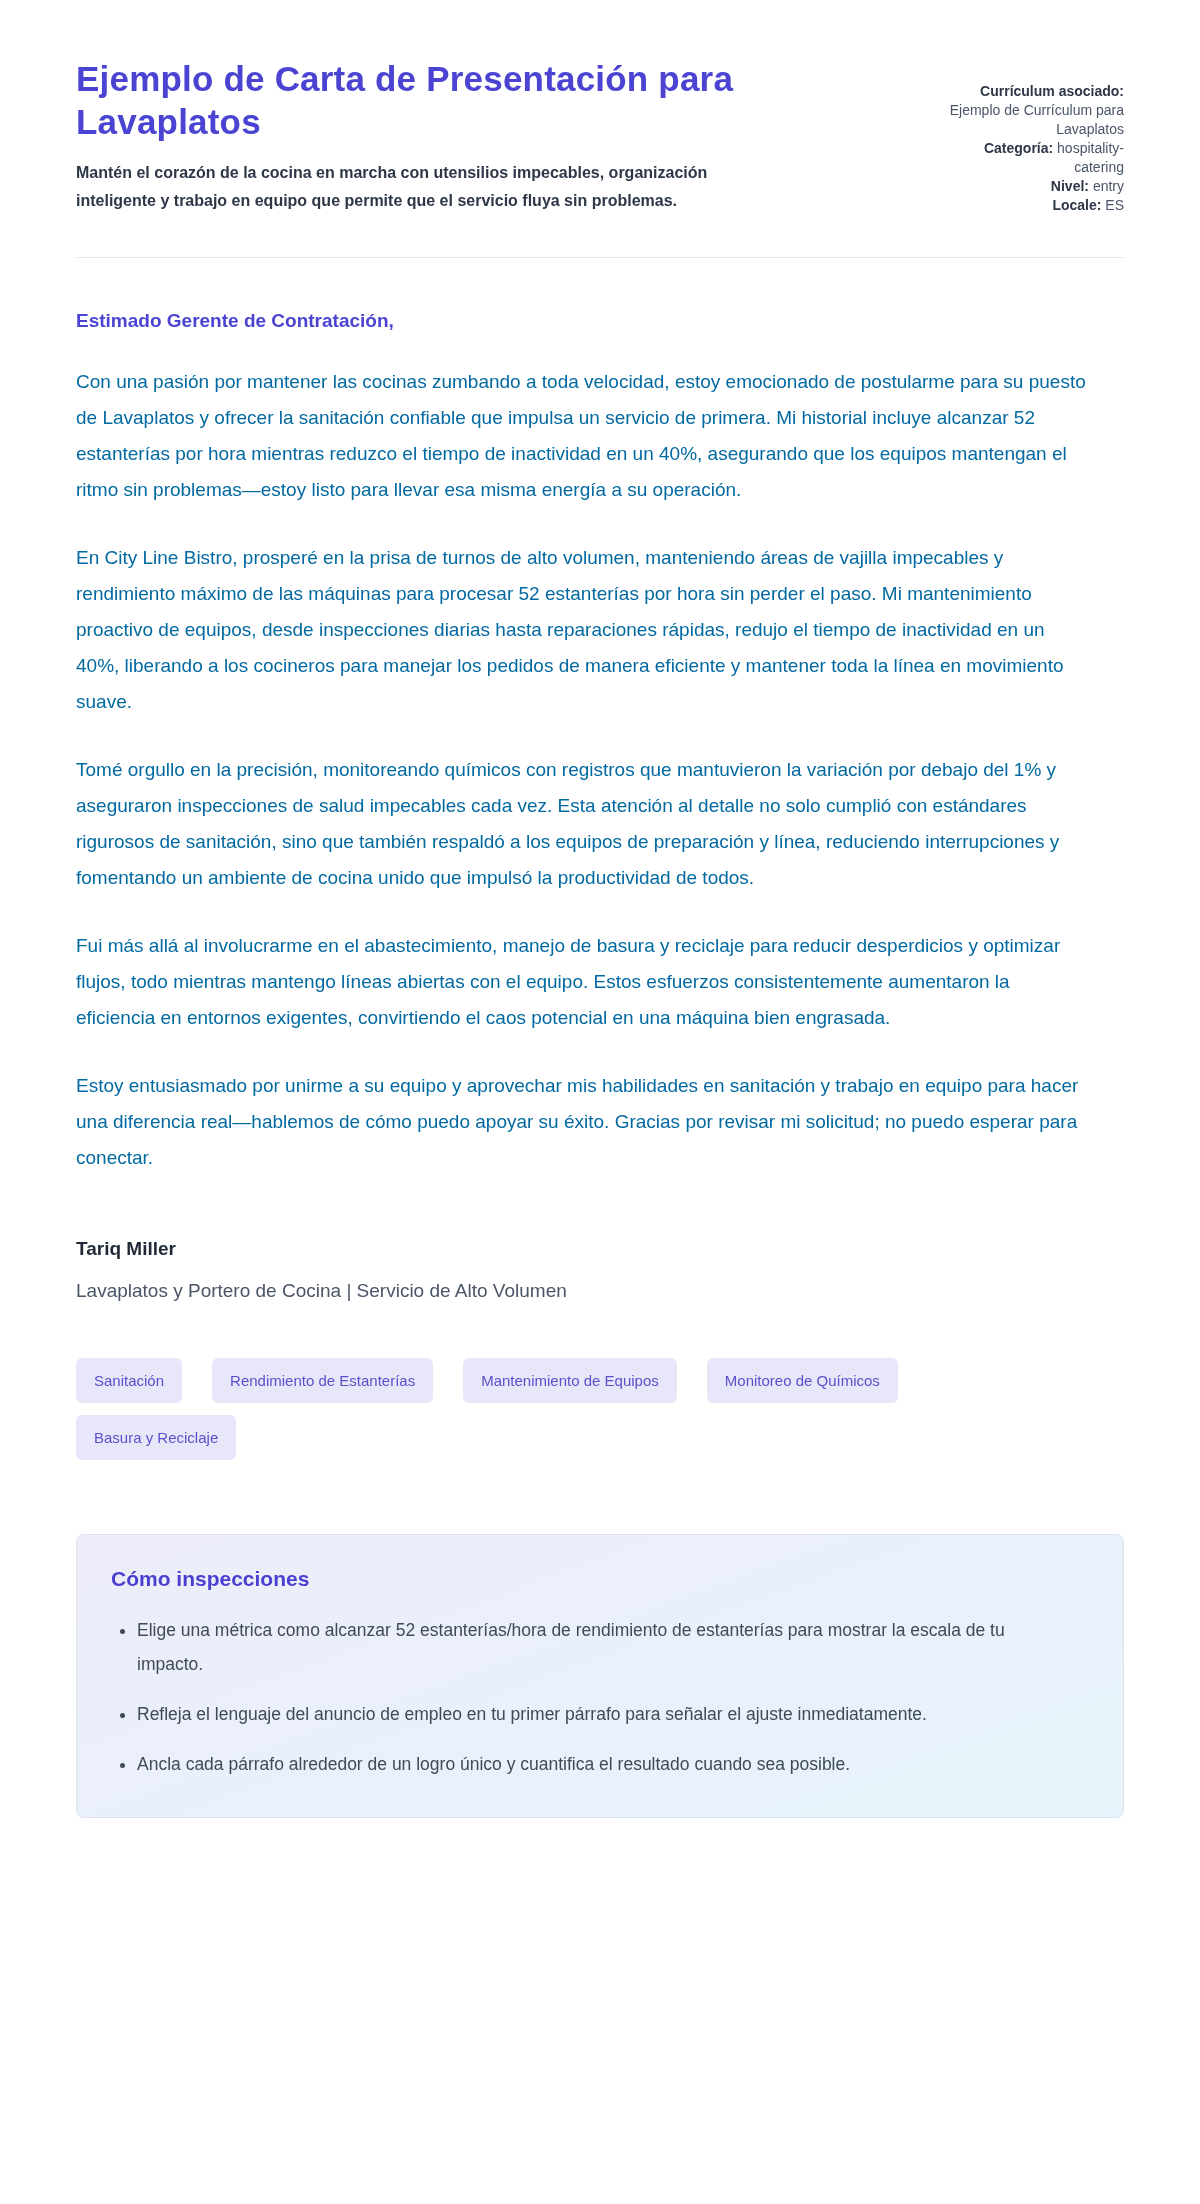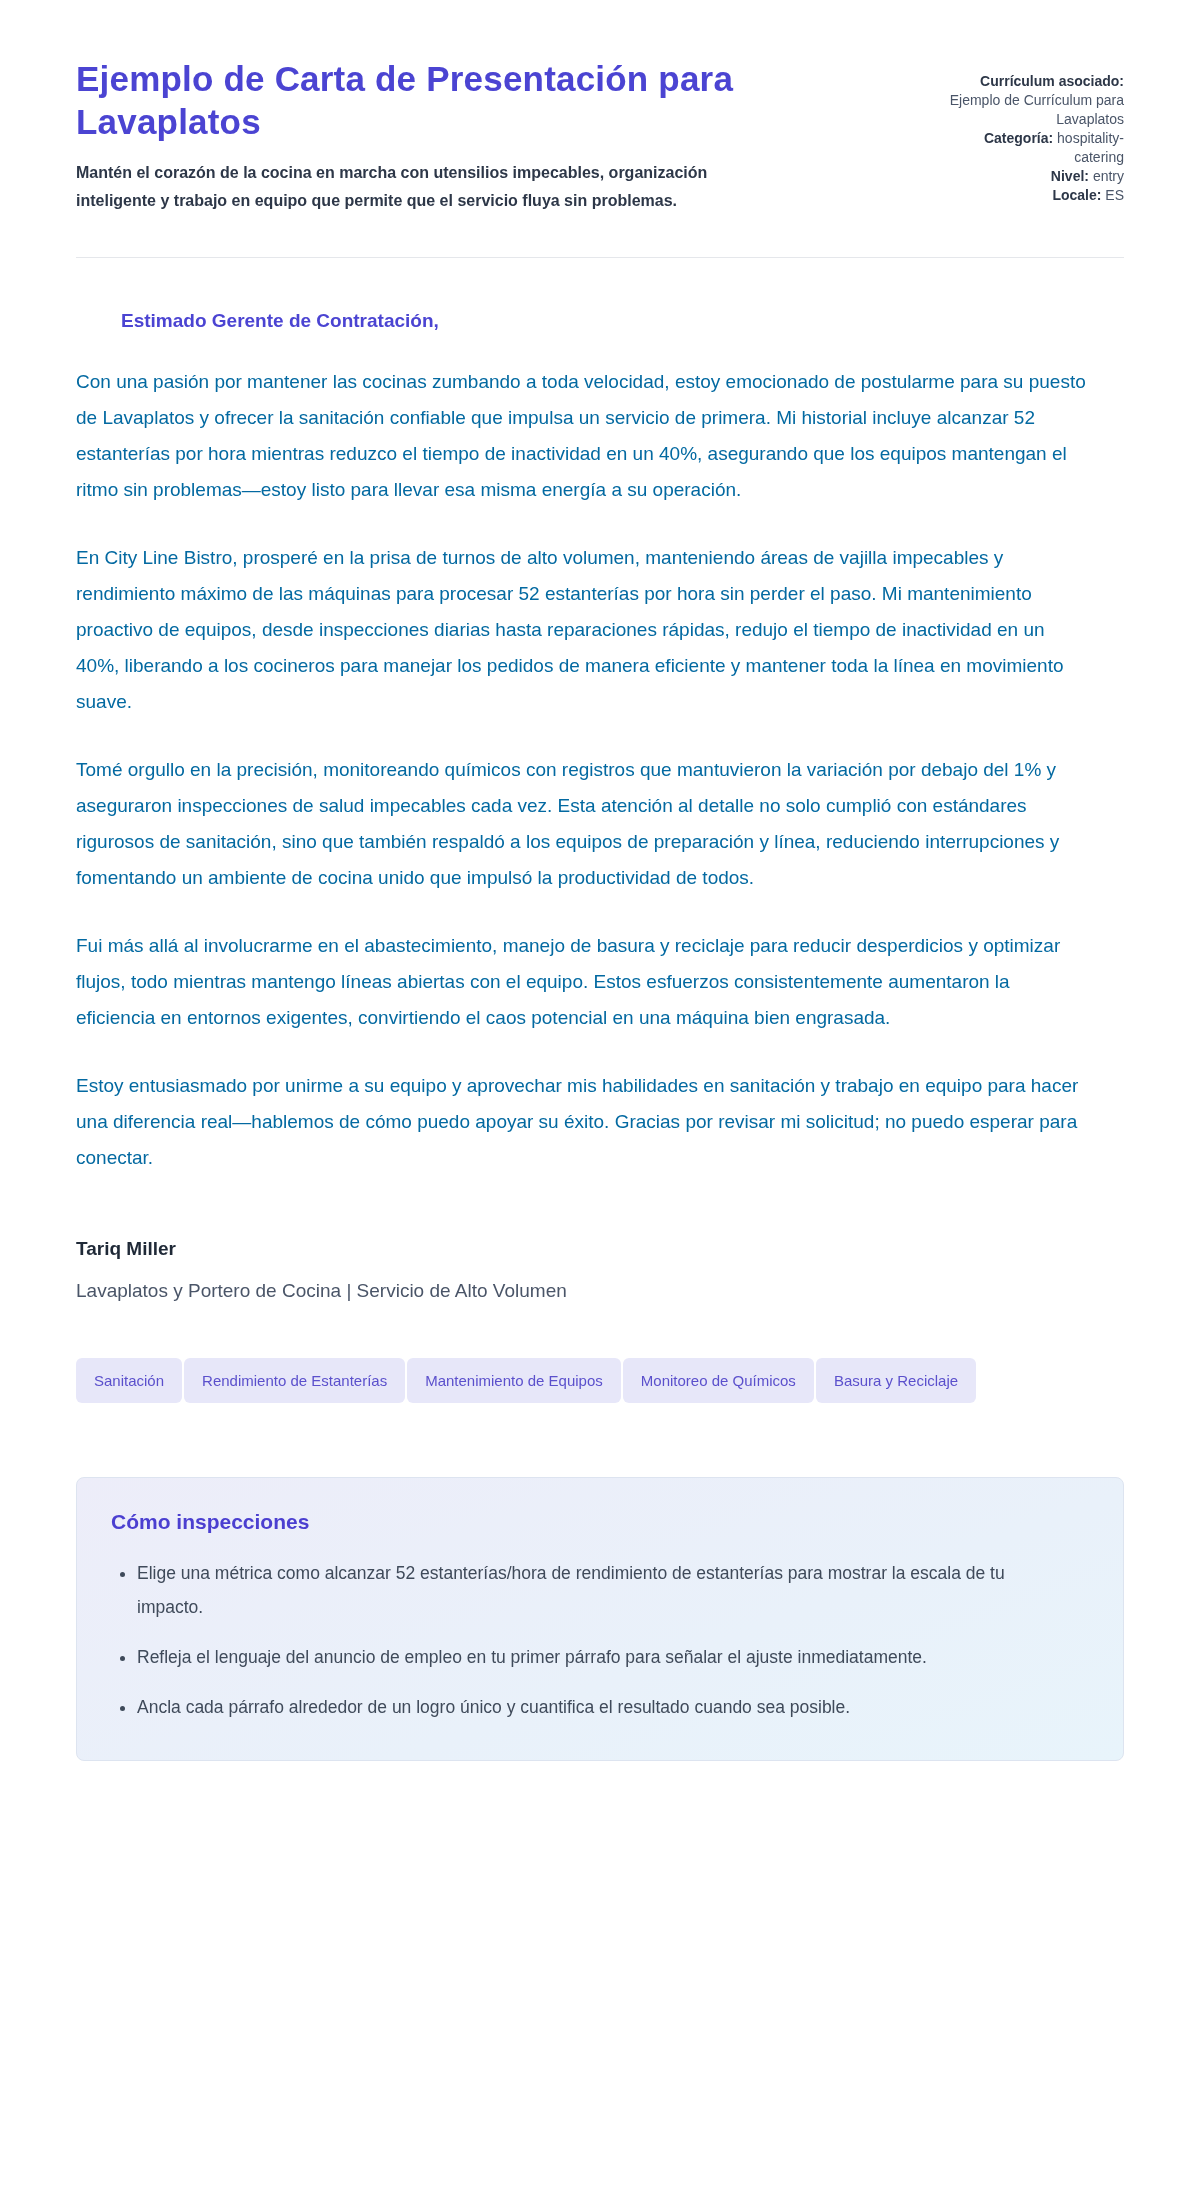--- a/index.html
+++ b/index.html
@@ -18,21 +18,21 @@
     width: 1048px;
     margin: 0 auto;
     padding-top: 58px;
     padding-bottom: 70px;
   }
 
   
   .header {
     display: flex;
     justify-content: space-between;
-    align-items: center;
+    align-items: flex-end;
     gap: 30px;
   }
   .header-left { max-width: 810px; }
   .doc-title {
     font-size: 35px;
     font-weight: 700;
     line-height: 1.22;
     color: #4b44d2;
     letter-spacing: 0.2px;
   }
@@ -60,21 +60,20 @@
     border-top: 1px solid #e5e7eb;
     margin-top: 42px;
   }
 
   
   .salutation {
     margin-top: 52px;
     font-size: 19px;
     font-weight: 700;
     color: #4b44d2;
-    margin-left: 45px;
   }
   .letter-paragraph {
     margin-top: 32px;
     font-size: 19px;
     line-height: 36px;
     color: #0369a1;
     max-width: 1010px;
   }
 
   
@@ -88,21 +87,21 @@
     margin-top: 20px;
     font-size: 19px;
     color: #4a5568;
   }
 
   
   .tags {
     margin-top: 56px;
     display: flex;
     flex-wrap: wrap;
-    gap: 12px 2px;
+    gap: 12px 30px;
     max-width: 1000px;
     align-items: flex-end;
   }
   .tag-chip {
     display: inline-block;
     background: #e7e7f9;
     color: #5b50cc;
     font-size: 15px;
     line-height: 15px;
     padding: 15px 18px;

